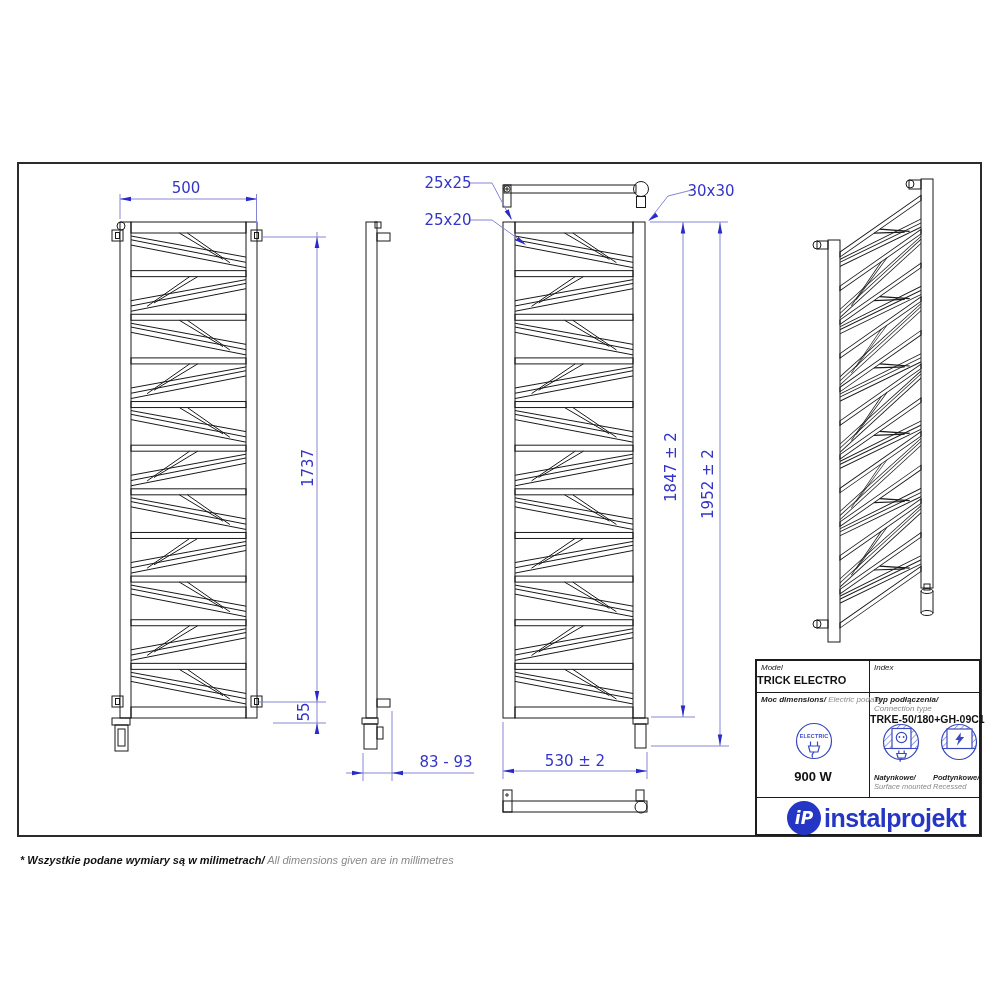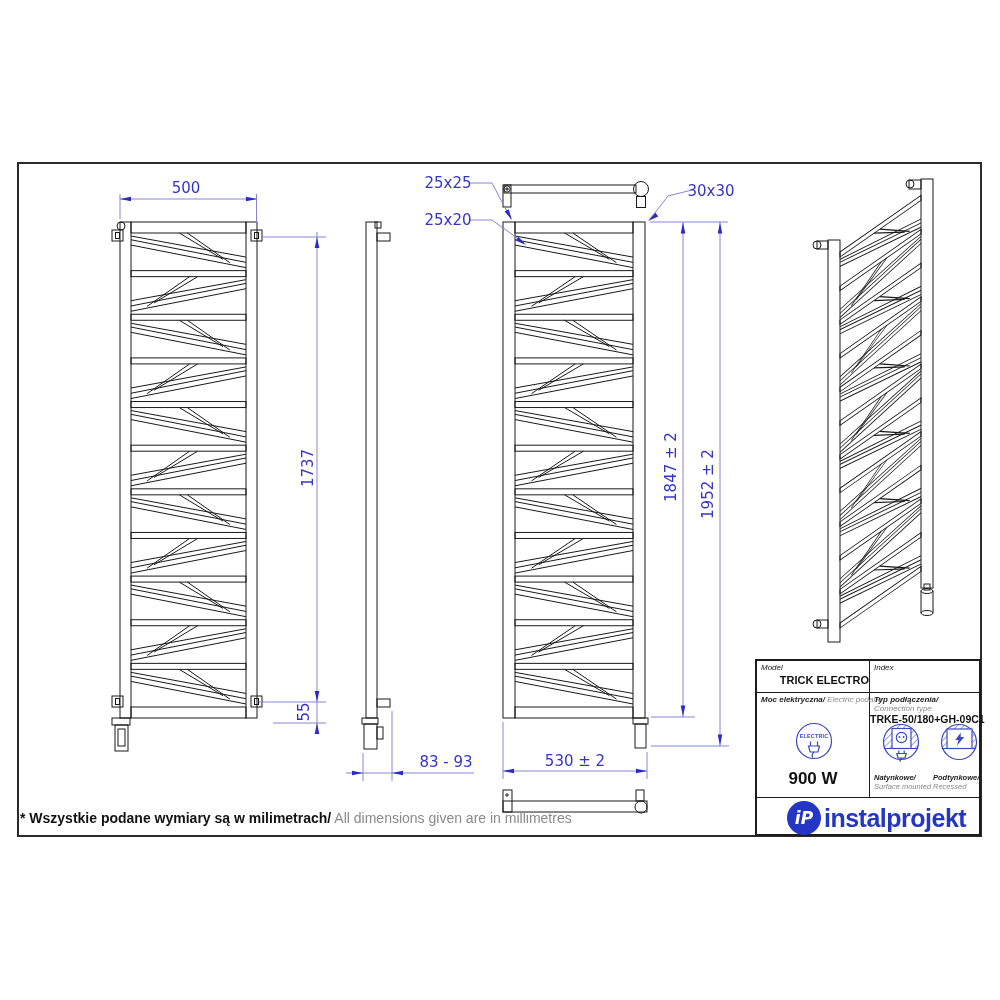--- a/index.html
+++ b/index.html
@@ -18,33 +18,33 @@
   .lab{font-size:8px;font-style:italic;color:#222;}
   .lab .en{color:#8a8a8a;}
   .lab b{font-weight:bold;}
   .val{font-weight:bold;font-size:11px;color:#111;white-space:nowrap;}
   .row1l{left:0;top:0;width:113px;height:32px;border-right:1.5px solid #1c1c1c;border-bottom:1.5px solid #1c1c1c;}
   .row1r{left:113px;top:0;right:0;height:32px;border-bottom:1.5px solid #1c1c1c;}
   .row2l{left:0;top:32px;width:113px;height:105px;border-right:1.5px solid #1c1c1c;border-bottom:1.5px solid #1c1c1c;}
   .row2r{left:113px;top:32px;right:0;height:105px;border-bottom:1.5px solid #1c1c1c;}
   .row3{left:0;top:137px;right:0;bottom:0;}
   .cell-lab{position:absolute;left:4px;top:2px;white-space:nowrap;}
-  .cell-val{position:absolute;left:0;right:0;top:13px;text-align:right;}
-  .power-val{position:absolute;left:0;right:0;top:76px;text-align:center;font-weight:bold;font-size:17px;color:#111;}
+  .cell-val{position:absolute;left:0;right:0;top:13px;text-align:left;}
+  .power-val{position:absolute;left:0;right:0;top:76px;text-align:center;font-weight:bold;font-size:13px;color:#111;}
   .conn-lab{position:absolute;left:4px;top:2px;line-height:9px;}
   .icon-abs{position:absolute;}
   .under-lab{position:absolute;font-size:7.5px;font-style:italic;line-height:9px;white-space:nowrap;}
   .under-lab b{font-weight:bold;color:#222;}
   .under-lab .en{color:#8a8a8a;}
   .logo-circle{position:absolute;left:30px;top:3px;width:34px;height:34px;border-radius:50%;
                display:flex;align-items:center;justify-content:center;}
   .logo-ip{color:#fff;font-style:italic;font-weight:bold;font-size:17px;font-family:"DejaVu Sans",sans-serif;}
   .logo-text{position:absolute;left:67px;top:6px;font-weight:bold;font-size:25px;letter-spacing:-0.5px;
              font-family:"Liberation Sans",sans-serif;}
-  .footnote{position:absolute;left:20px;top:810px;font-size:14px;white-space:nowrap;}
+  .footnote{position:absolute;left:20px;top:854px;font-size:11px;font-style:italic;white-space:nowrap;}
   .footnote .pl{font-weight:bold;color:#111;}
   .footnote .en{color:#8a8a8a;}
   .icn{stroke:#3a49c0;fill:none;stroke-width:1.2;}
   .icn-f{fill:#3a49c0;stroke:none;}
   .icn-t{font-family:"Liberation Sans",sans-serif;font-size:5.4px;font-weight:bold;fill:#3a49c0;letter-spacing:.2px;}
 </style>
 </head>
 <body>
 
 <div id="stage">
@@ -374,21 +374,21 @@
     <div class="tcell row1l">
       <div class="lab cell-lab">Model</div>
       <div class="val cell-val">TRICK ELECTRO</div>
     </div>
     <div class="tcell row1r">
       <div class="lab cell-lab">Index</div>
       <div class="val cell-val" style="font-size:10.5px;margin-top:39px;">TRKE-50/180+GH-09C1</div>
     </div>
 
     <div class="tcell row2l">
-      <div class="lab cell-lab"><b>Moc elektryczna/</b><span class="en"> Electric podane</span></div>
+      <div class="lab cell-lab"><b>Moc dimensions/</b><span class="en"> Electric podane</span></div>
       <svg class="icon-abs" style="left:35px;top:26px;" width="44" height="44" viewBox="0 0 44 44">
         <circle class="icn" cx="22" cy="22" r="17.5"></circle>
         <text class="icn-t" x="22" y="19" text-anchor="middle">ELECTRIC</text>
         <path class="icn" d="M18.5 22.5 V27 M25.5 22.5 V27"></path>
         <path class="icn" d="M16.5 27 h11 l-1.6 6 h-7.8 Z"></path>
         <path class="icn" d="M22 33 q-3 3 -1.2 5.6"></path>
       </svg>
       <div class="power-val">900 W</div>
     </div>
 

